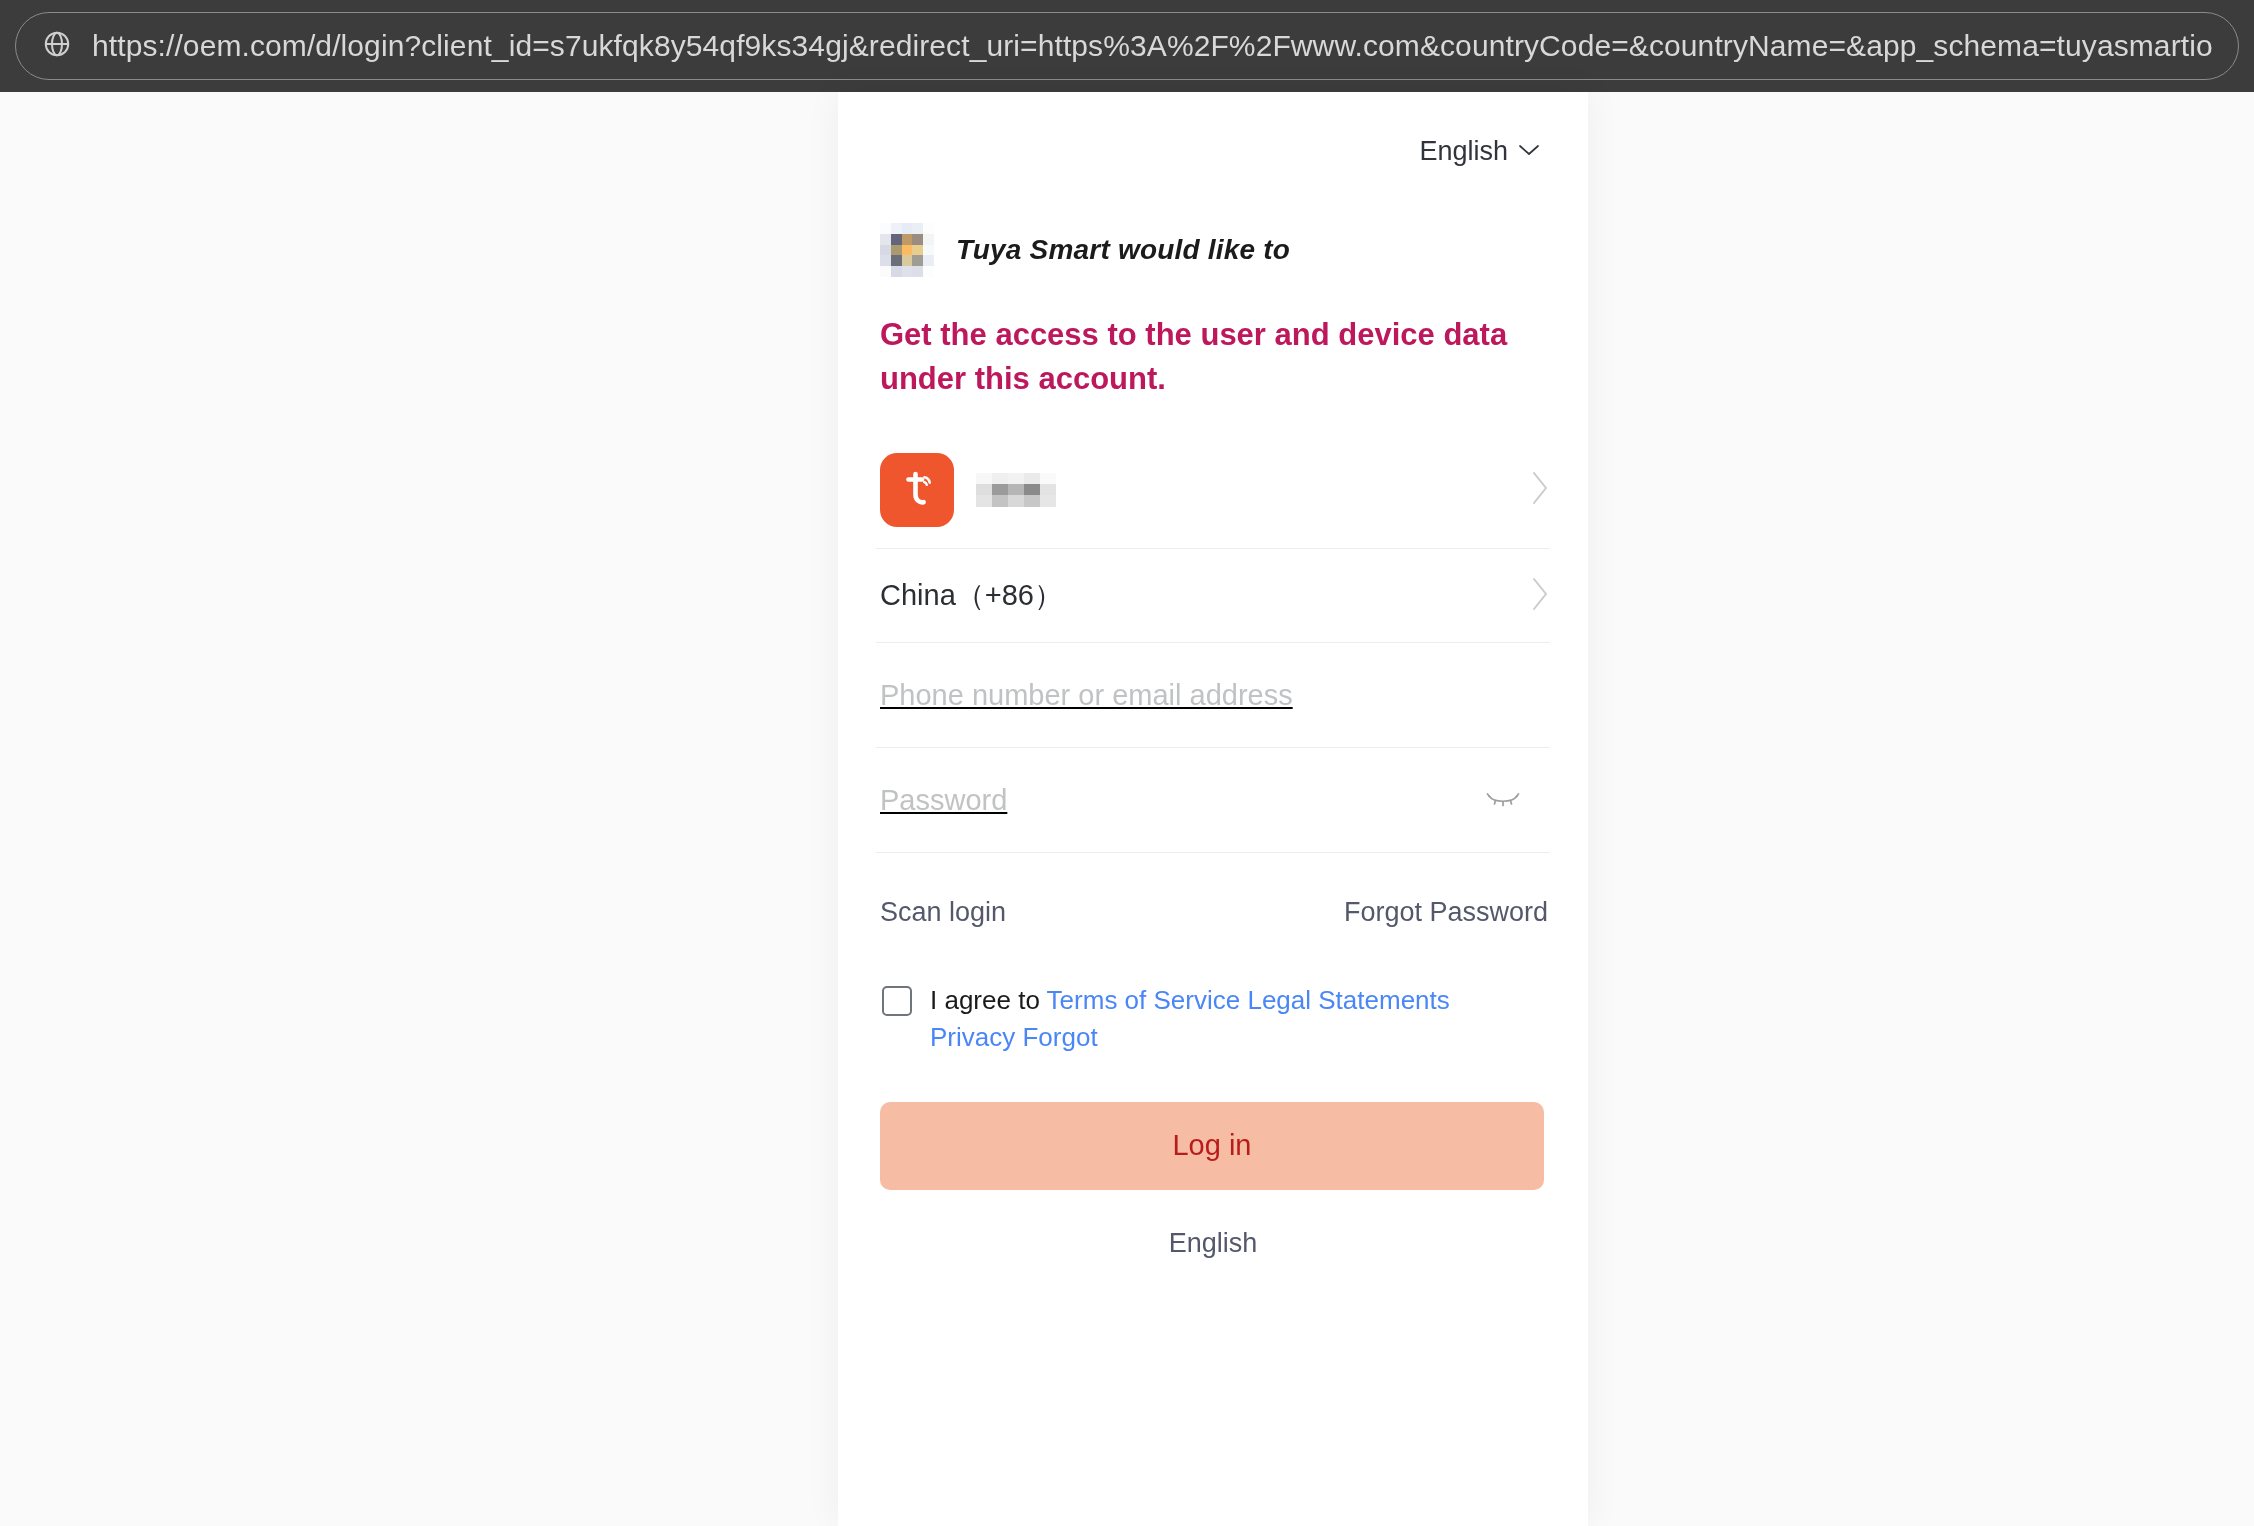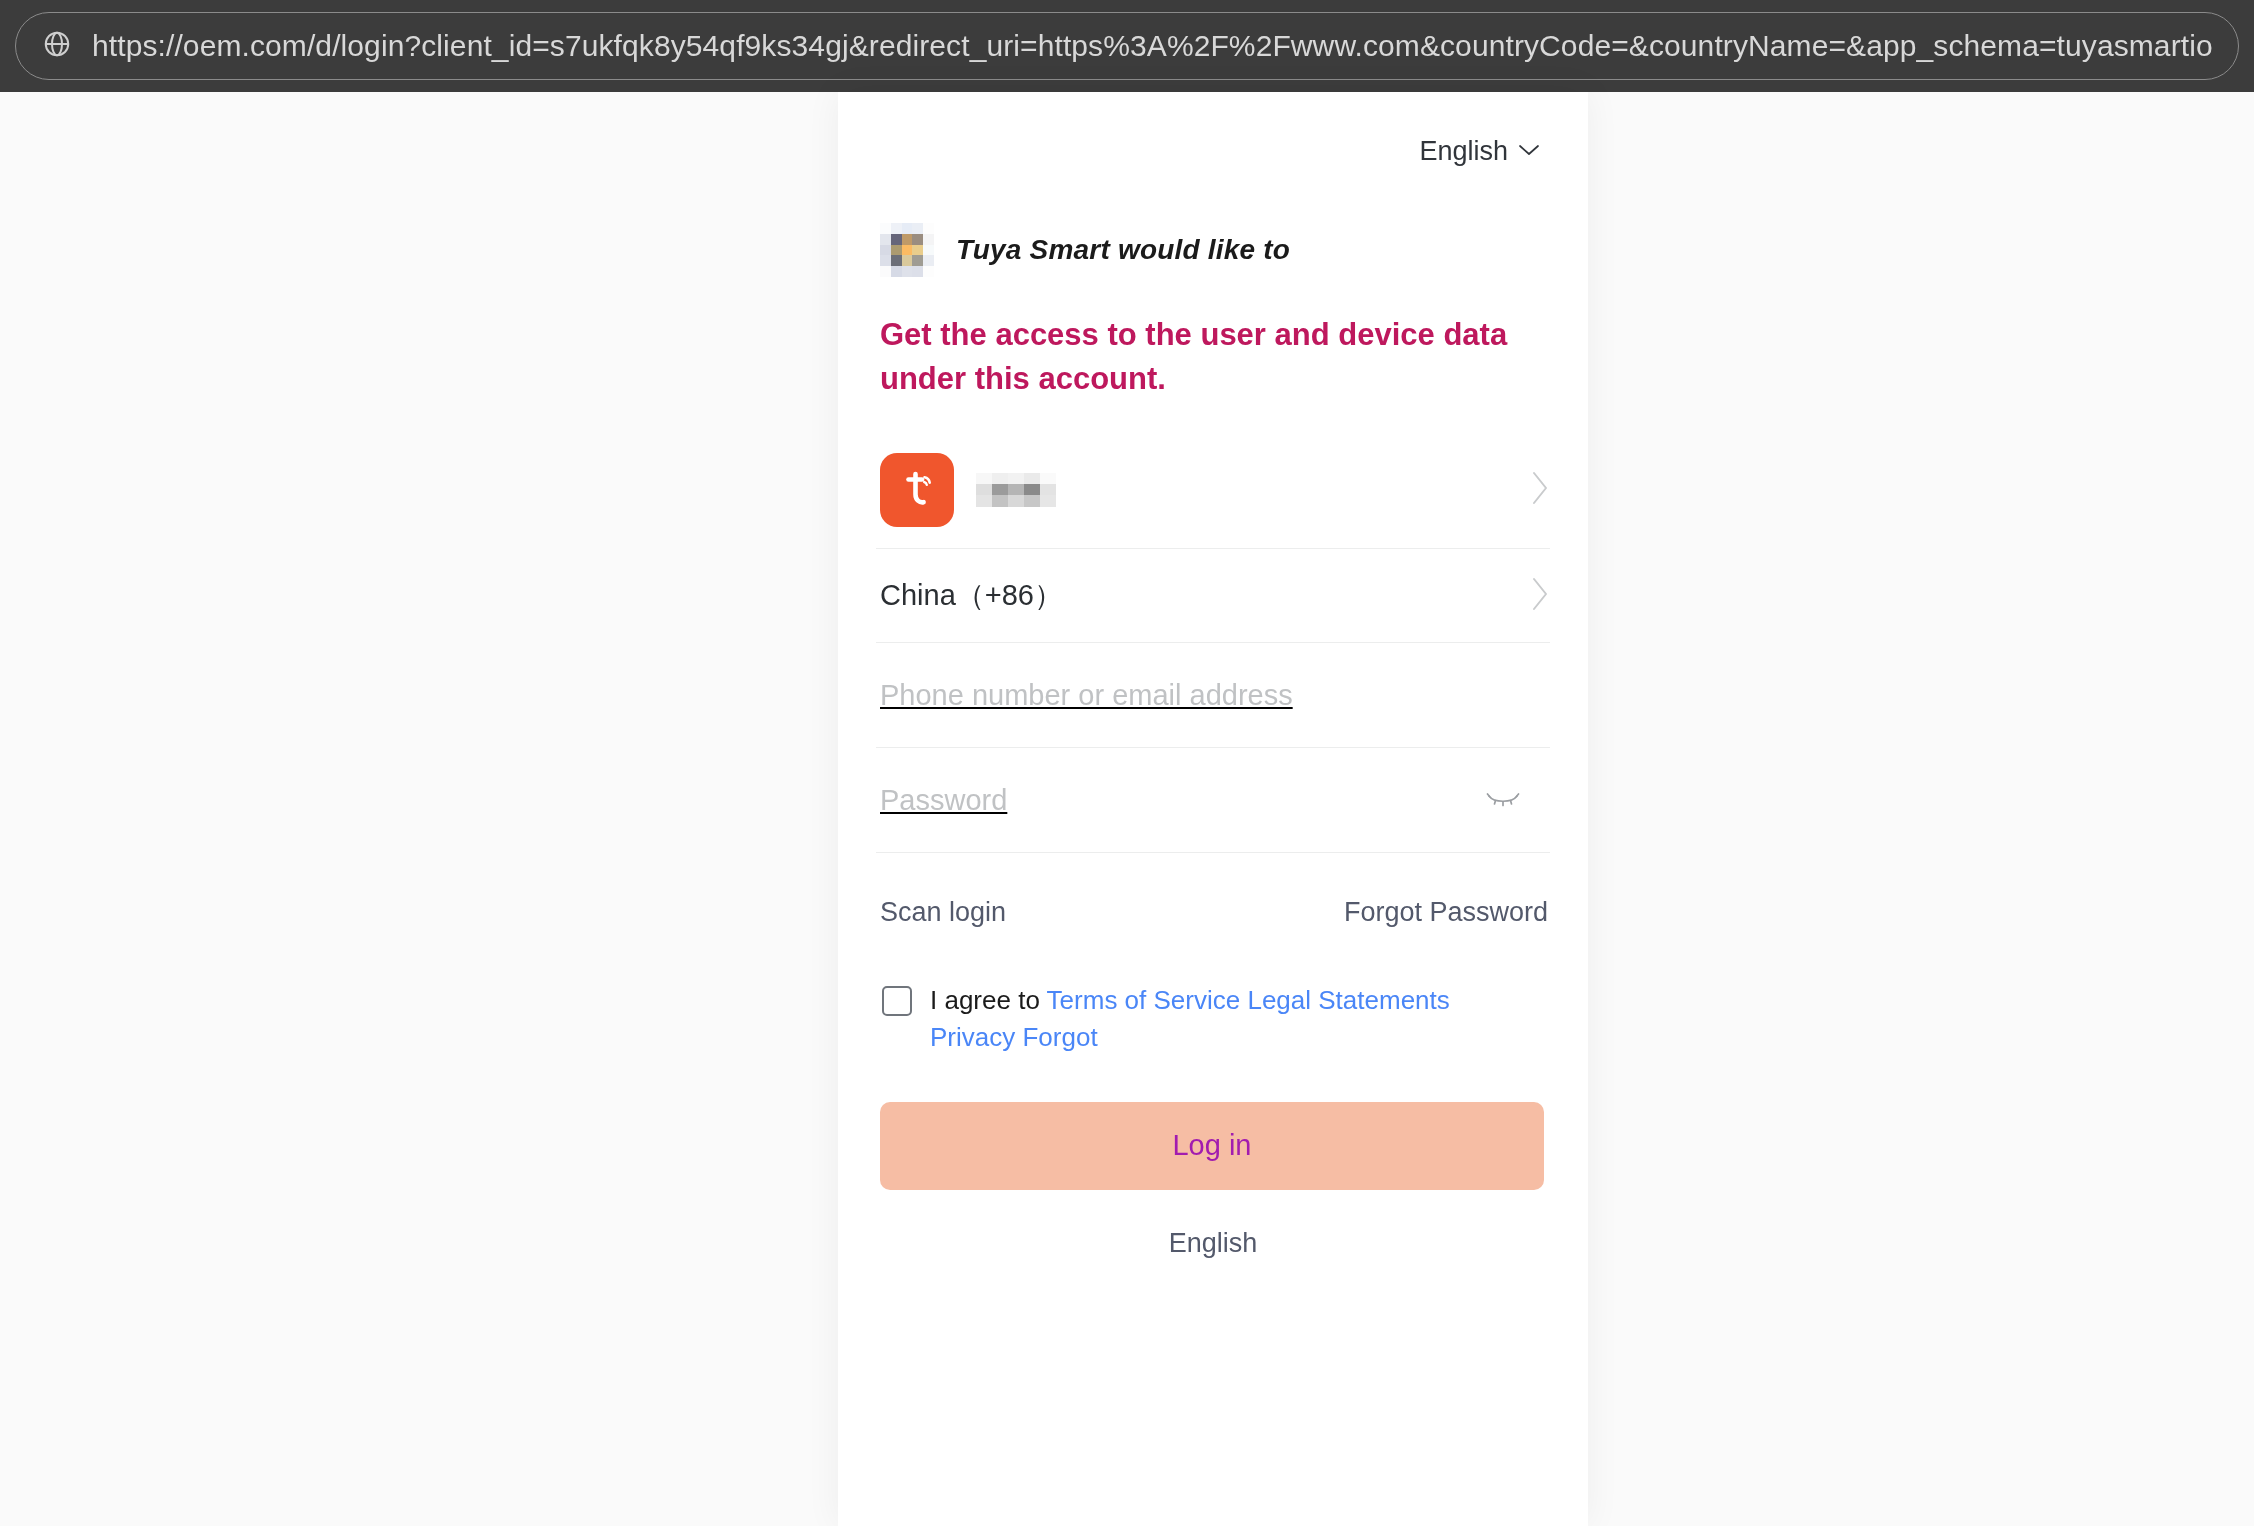--- a/index.html
+++ b/index.html
@@ -238,21 +238,21 @@
 
   
   #login-button {
     margin-top: 46px;
     margin-left: 4px;
     width: 664px;
     height: 88px;
     background: #f6bda4;
     border: none;
     border-radius: 10px;
-    color: #a21caf;
+    color: #b91c1c;
     font-size: 29px;
     font-family: "Liberation Sans", sans-serif;
     cursor: pointer;
     display: flex;
     align-items: center;
     justify-content: center;
   }
 
   #register-row {
     margin-top: 38px;

